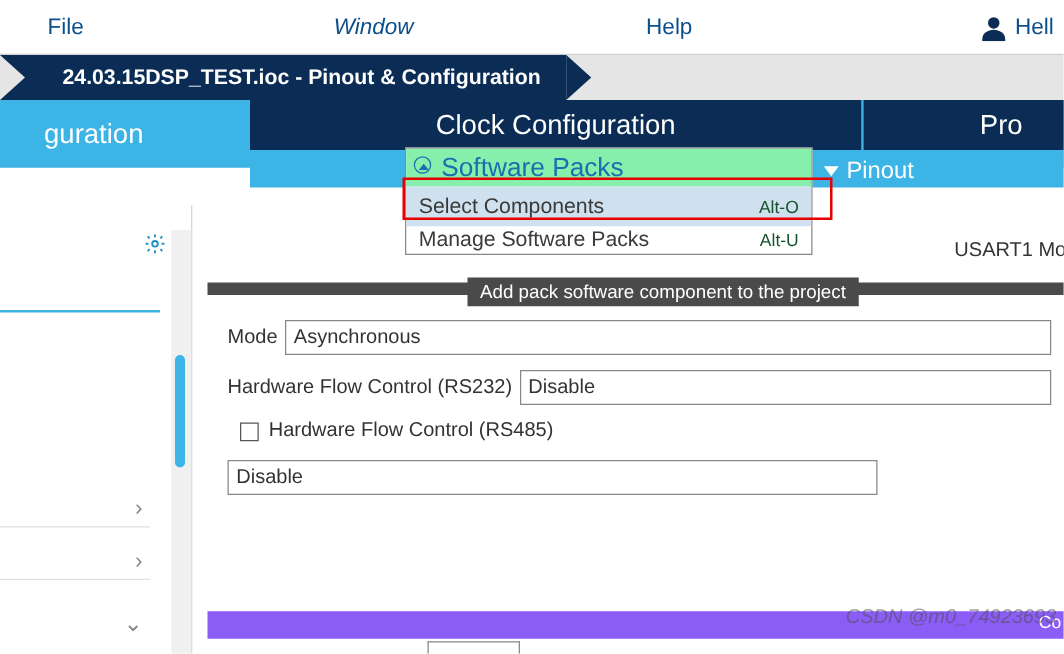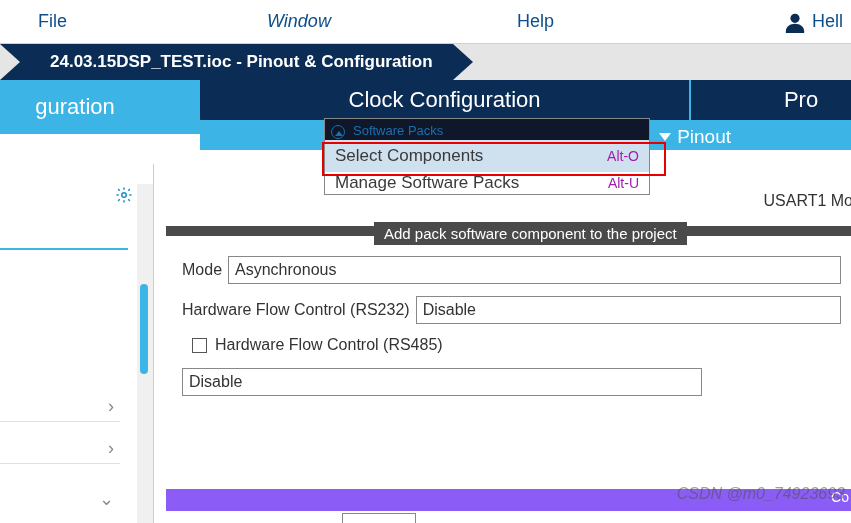--- a/index.html
+++ b/index.html
@@ -25,25 +25,25 @@
 .tabsbar .tab { color: #fff; font-size: 22px; display: flex; align-items: center; justify-content: center; cursor: pointer; }
 .tab-left { width: 200px; background: #3cb4e6; padding-right: 40px; justify-content: flex-start; padding-left: 0; }
 .tab-left span { margin-left: -10px; }
 .tab-center { flex: 1; background: #0b2d55; height: 40px; align-self: flex-start; border-right: 2px solid #3cb4e6; }
 .tab-right { width: 160px; background: #0b2d55; height: 40px; align-self: flex-start; justify-content: flex-end; padding-right: 0; overflow: hidden; }
 .tab-right span { padding-left: 60px; }
 
 
 .subtabs { position: absolute; top: 40px; left: 200px; right: 0; height: 30px; background: #3cb4e6; display: flex; align-items: center; }
 .dropdown-box { position: absolute; left: 124px; top: -2px; width: 326px; background: #fff; border: 1px solid #888; z-index: 5; }
-.dropdown-title { color: #1b6fae; font-size: 13px; padding: 4px 10px 2px 28px; background: #0f172a; position: relative; }
+.dropdown-title { color: #1b6fae; font-size: 21px; padding: 4px 10px 2px 28px; background: #86efac; position: relative; }
 .dropdown-title .chev { position: absolute; left: 6px; top: 6px; color: #1b6fae; font-size: 14px; display: inline-flex; align-items: center; justify-content: center; width: 14px; height: 14px; border: 1.5px solid #1b6fae; border-radius: 50%; line-height: 1; }
 .dropdown-title .chev::before { content: ""; position: absolute; left: 3px; top: 5px; width: 0; height: 0; border-left: 4px solid transparent; border-right: 4px solid transparent; border-bottom: 5px solid #1b6fae; }
 .dropdown-item { padding: 6px 10px 6px 10px; font-size: 17px; color: #3a3a3a; display: flex; justify-content: space-between; align-items: center; cursor: pointer; }
-.dropdown-item .shortcut { font-size: 14px; color: #a21caf; }
+.dropdown-item .shortcut { font-size: 14px; color: #14532d; }
 .dropdown-item.highlighted { background: #cfe0ee; }
 .dropdown-item.cut { height: 22px; overflow: hidden; }
 .highlight-border { position: absolute; left: 122px; top: 22px; width: 344px; height: 34px; border: 2.5px solid #e60000; z-index: 7; pointer-events: none; }
 
 .pinout-label { position: absolute; right: 120px; top: 6px; color: #fff; font-size: 19px; display: flex; align-items: center; gap: 6px; }
 .pinout-label .chev-down { width: 0; height: 0; border-left: 6px solid transparent; border-right: 6px solid transparent; border-top: 8px solid #fff; }
 
 
 .tooltip { position: absolute; left: 374px; top: 222px; background: #4a4a4a; color: #fff; font-size: 15px; padding: 3px 10px; z-index: 20; white-space: nowrap; }
 

